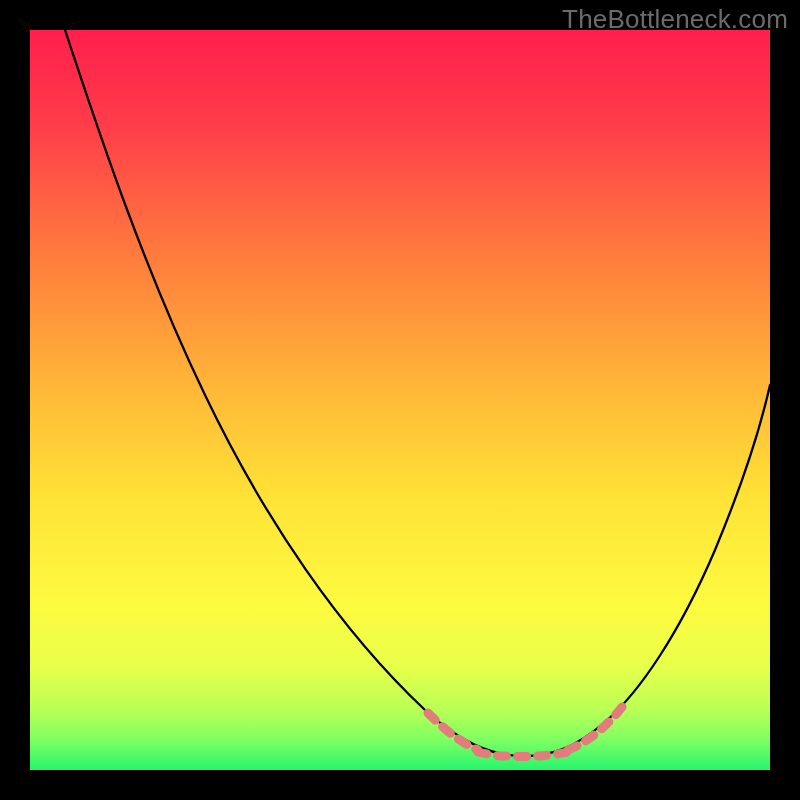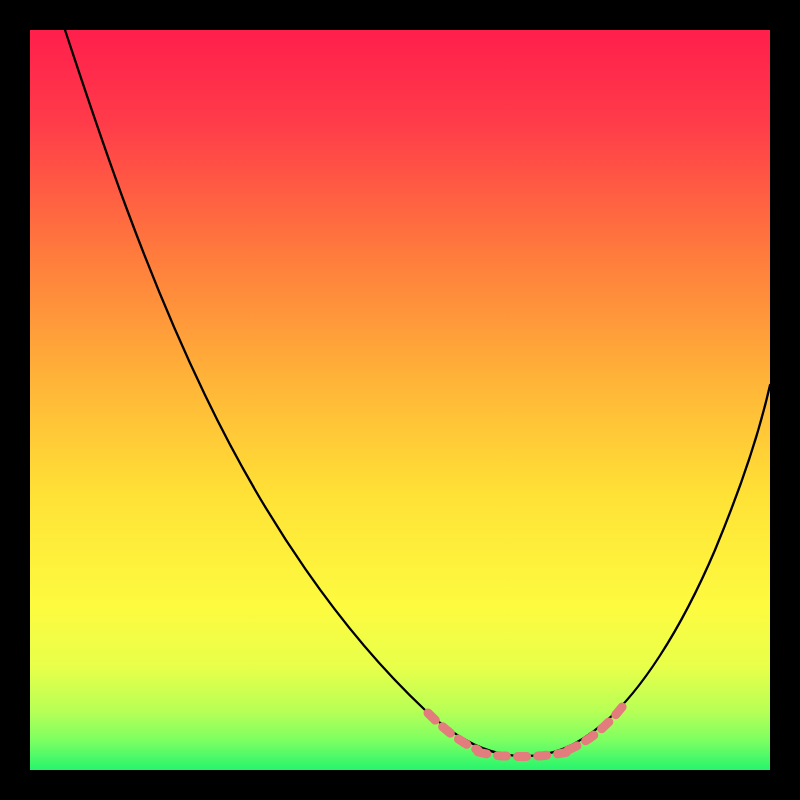--- a/index.html
+++ b/index.html
@@ -31,20 +31,21 @@
   svg { display: block; }
   .curve { fill: none; stroke: #000; stroke-width: 2.3; stroke-linejoin: round; stroke-linecap: round; }
   .dash-l { fill: none; stroke: #e37d7d; stroke-width: 9; stroke-linecap: round; stroke-dasharray: 10 10; }
   .dash-r { fill: none; stroke: #e37d7d; stroke-width: 9; stroke-linecap: round; stroke-dasharray: 10 10; }
   .dash-b { fill: none; stroke: #e37d7d; stroke-width: 9; stroke-linecap: round; stroke-dasharray: 9 11; }
 </style>
 </head>
 <body>
 <div class="container">
 
+  <div class="watermark">TheBottleneck.com</div>
 
   <div class="plot-area">
     <svg width="740" height="740" viewBox="0 0 740 740">
       <defs>
 
         <linearGradient id="bg" x1="0" y1="0" x2="0" y2="1">
           <stop offset="0%" stop-color="#ff1f4c"></stop>
           <stop offset="12%" stop-color="#ff3a4a"></stop>
           <stop offset="30%" stop-color="#ff7a3d"></stop>
           <stop offset="48%" stop-color="#ffb638"></stop>

